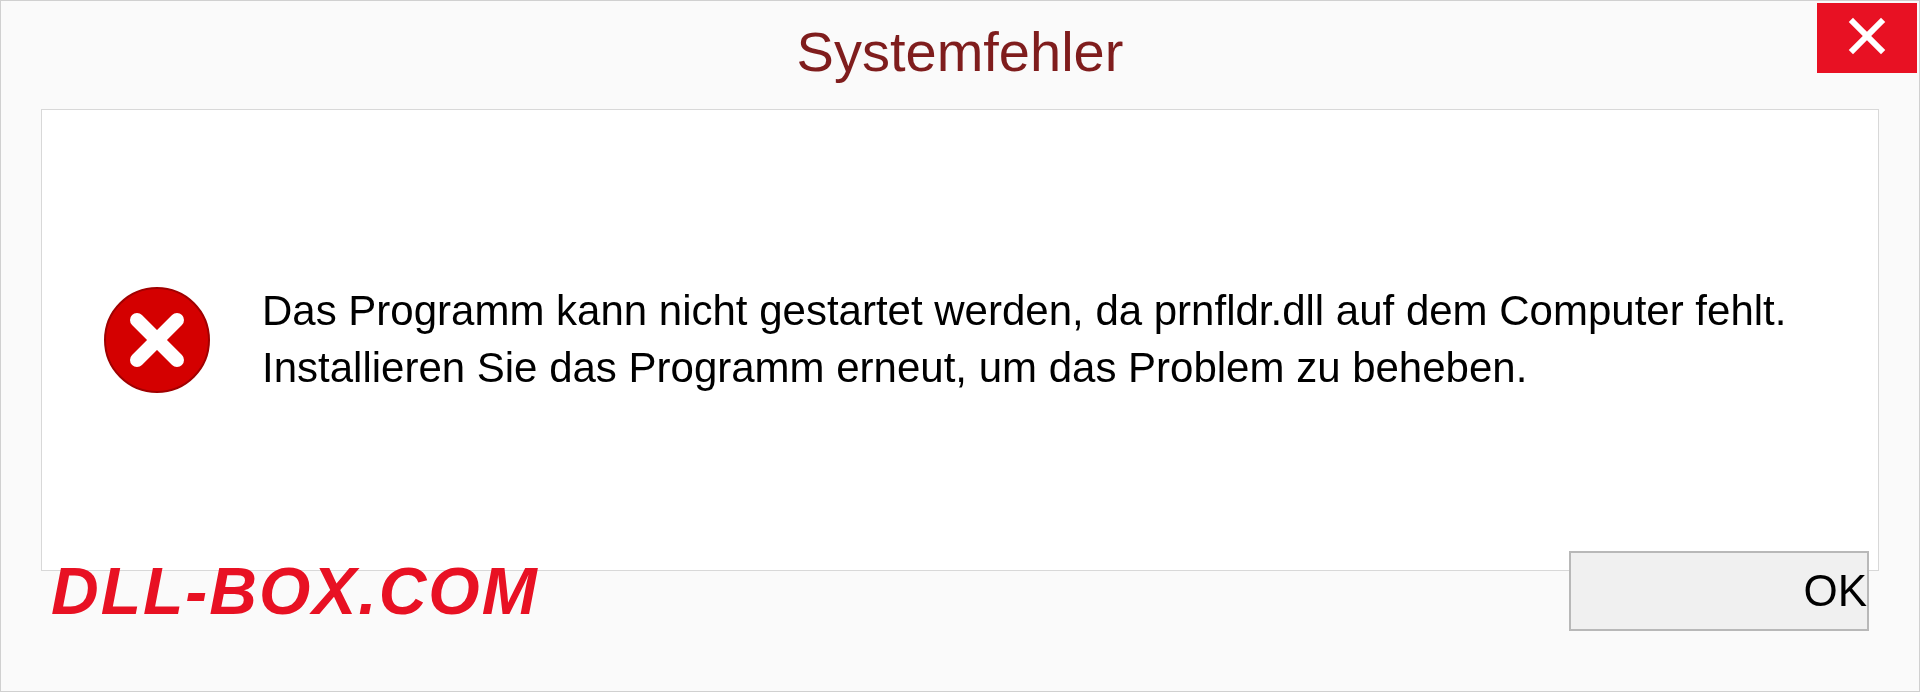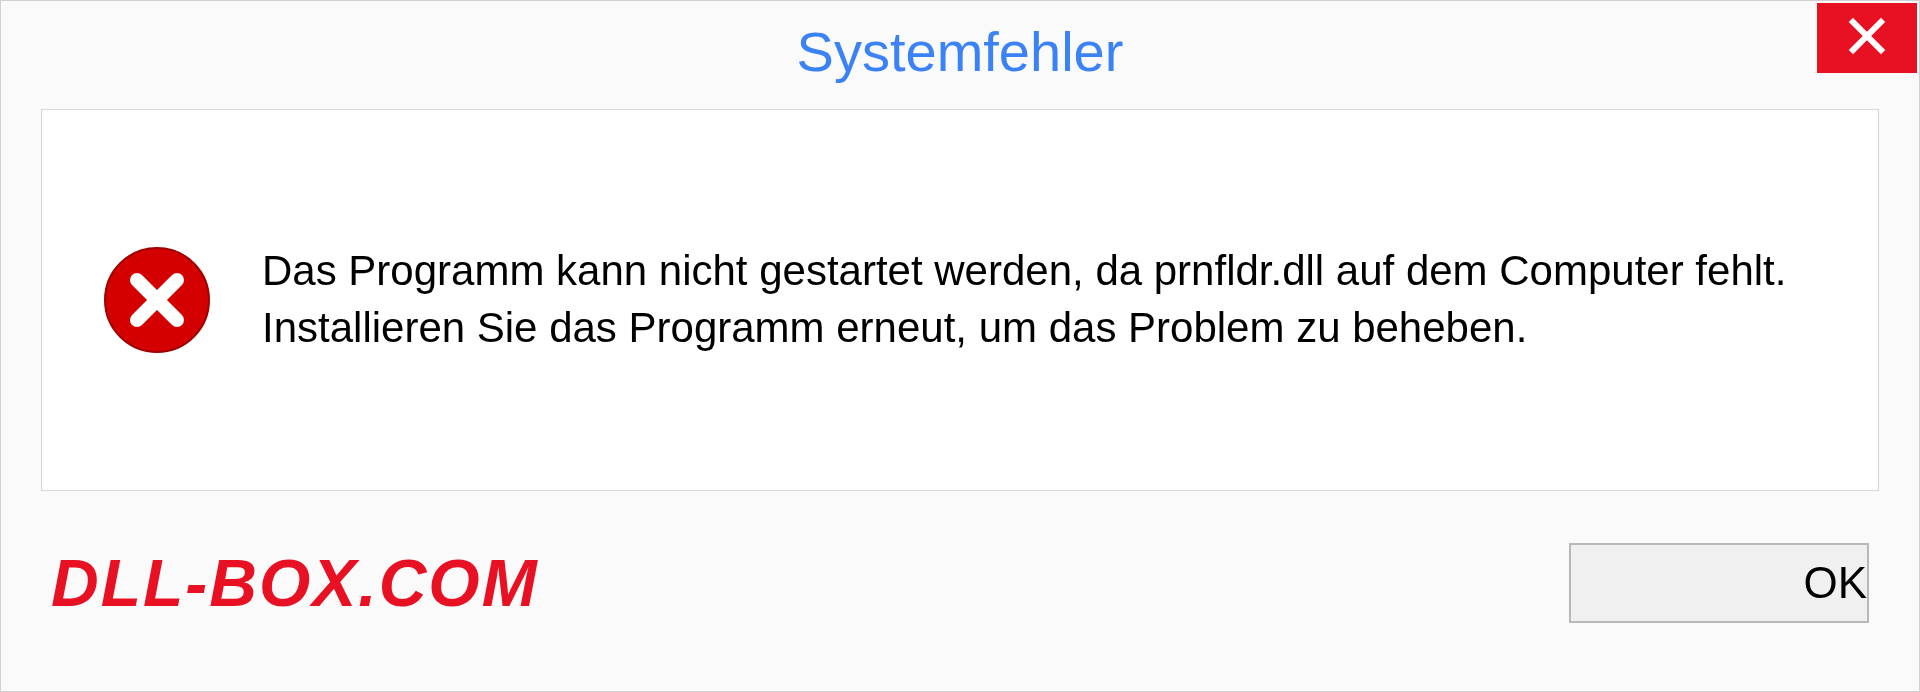--- a/index.html
+++ b/index.html
@@ -24,21 +24,21 @@
     }
     .titlebar {
       height: 100px;
       position: relative;
       display: flex;
       align-items: center;
       justify-content: center;
     }
     .title {
       font-size: 56px;
-      color: #3b82f6;
+      color: #7f1d1d;
       font-weight: normal;
       text-align: center;
     }
     .close-button {
       position: absolute;
       top: 2px;
       right: 2px;
       width: 100px;
       height: 70px;
       background: #e81123;
@@ -48,21 +48,21 @@
       cursor: pointer;
     }
     .close-button svg {
       width: 40px;
       height: 40px;
     }
     .content-area {
       margin: 8px 40px 0 40px;
       background: #ffffff;
       border: 1px solid #d8d8d8;
-      height: 382px;
+      height: 462px;
       display: flex;
       align-items: center;
       padding: 16px 60px;
       gap: 50px;
     }
     .error-icon {
       flex-shrink: 0;
       width: 110px;
       height: 110px;
     }
@@ -70,21 +70,21 @@
       width: 100%;
       height: 100%;
     }
     .message {
       font-size: 42px;
       line-height: 1.35;
       color: #000;
     }
     .footer {
       position: absolute;
-      bottom: 8px;
+      bottom: 0;
       left: 0;
       right: 0;
       height: 170px;
       display: flex;
       align-items: center;
       justify-content: space-between;
       padding: 0 50px 30px 50px;
     }
     .watermark {
       font-size: 66px;

